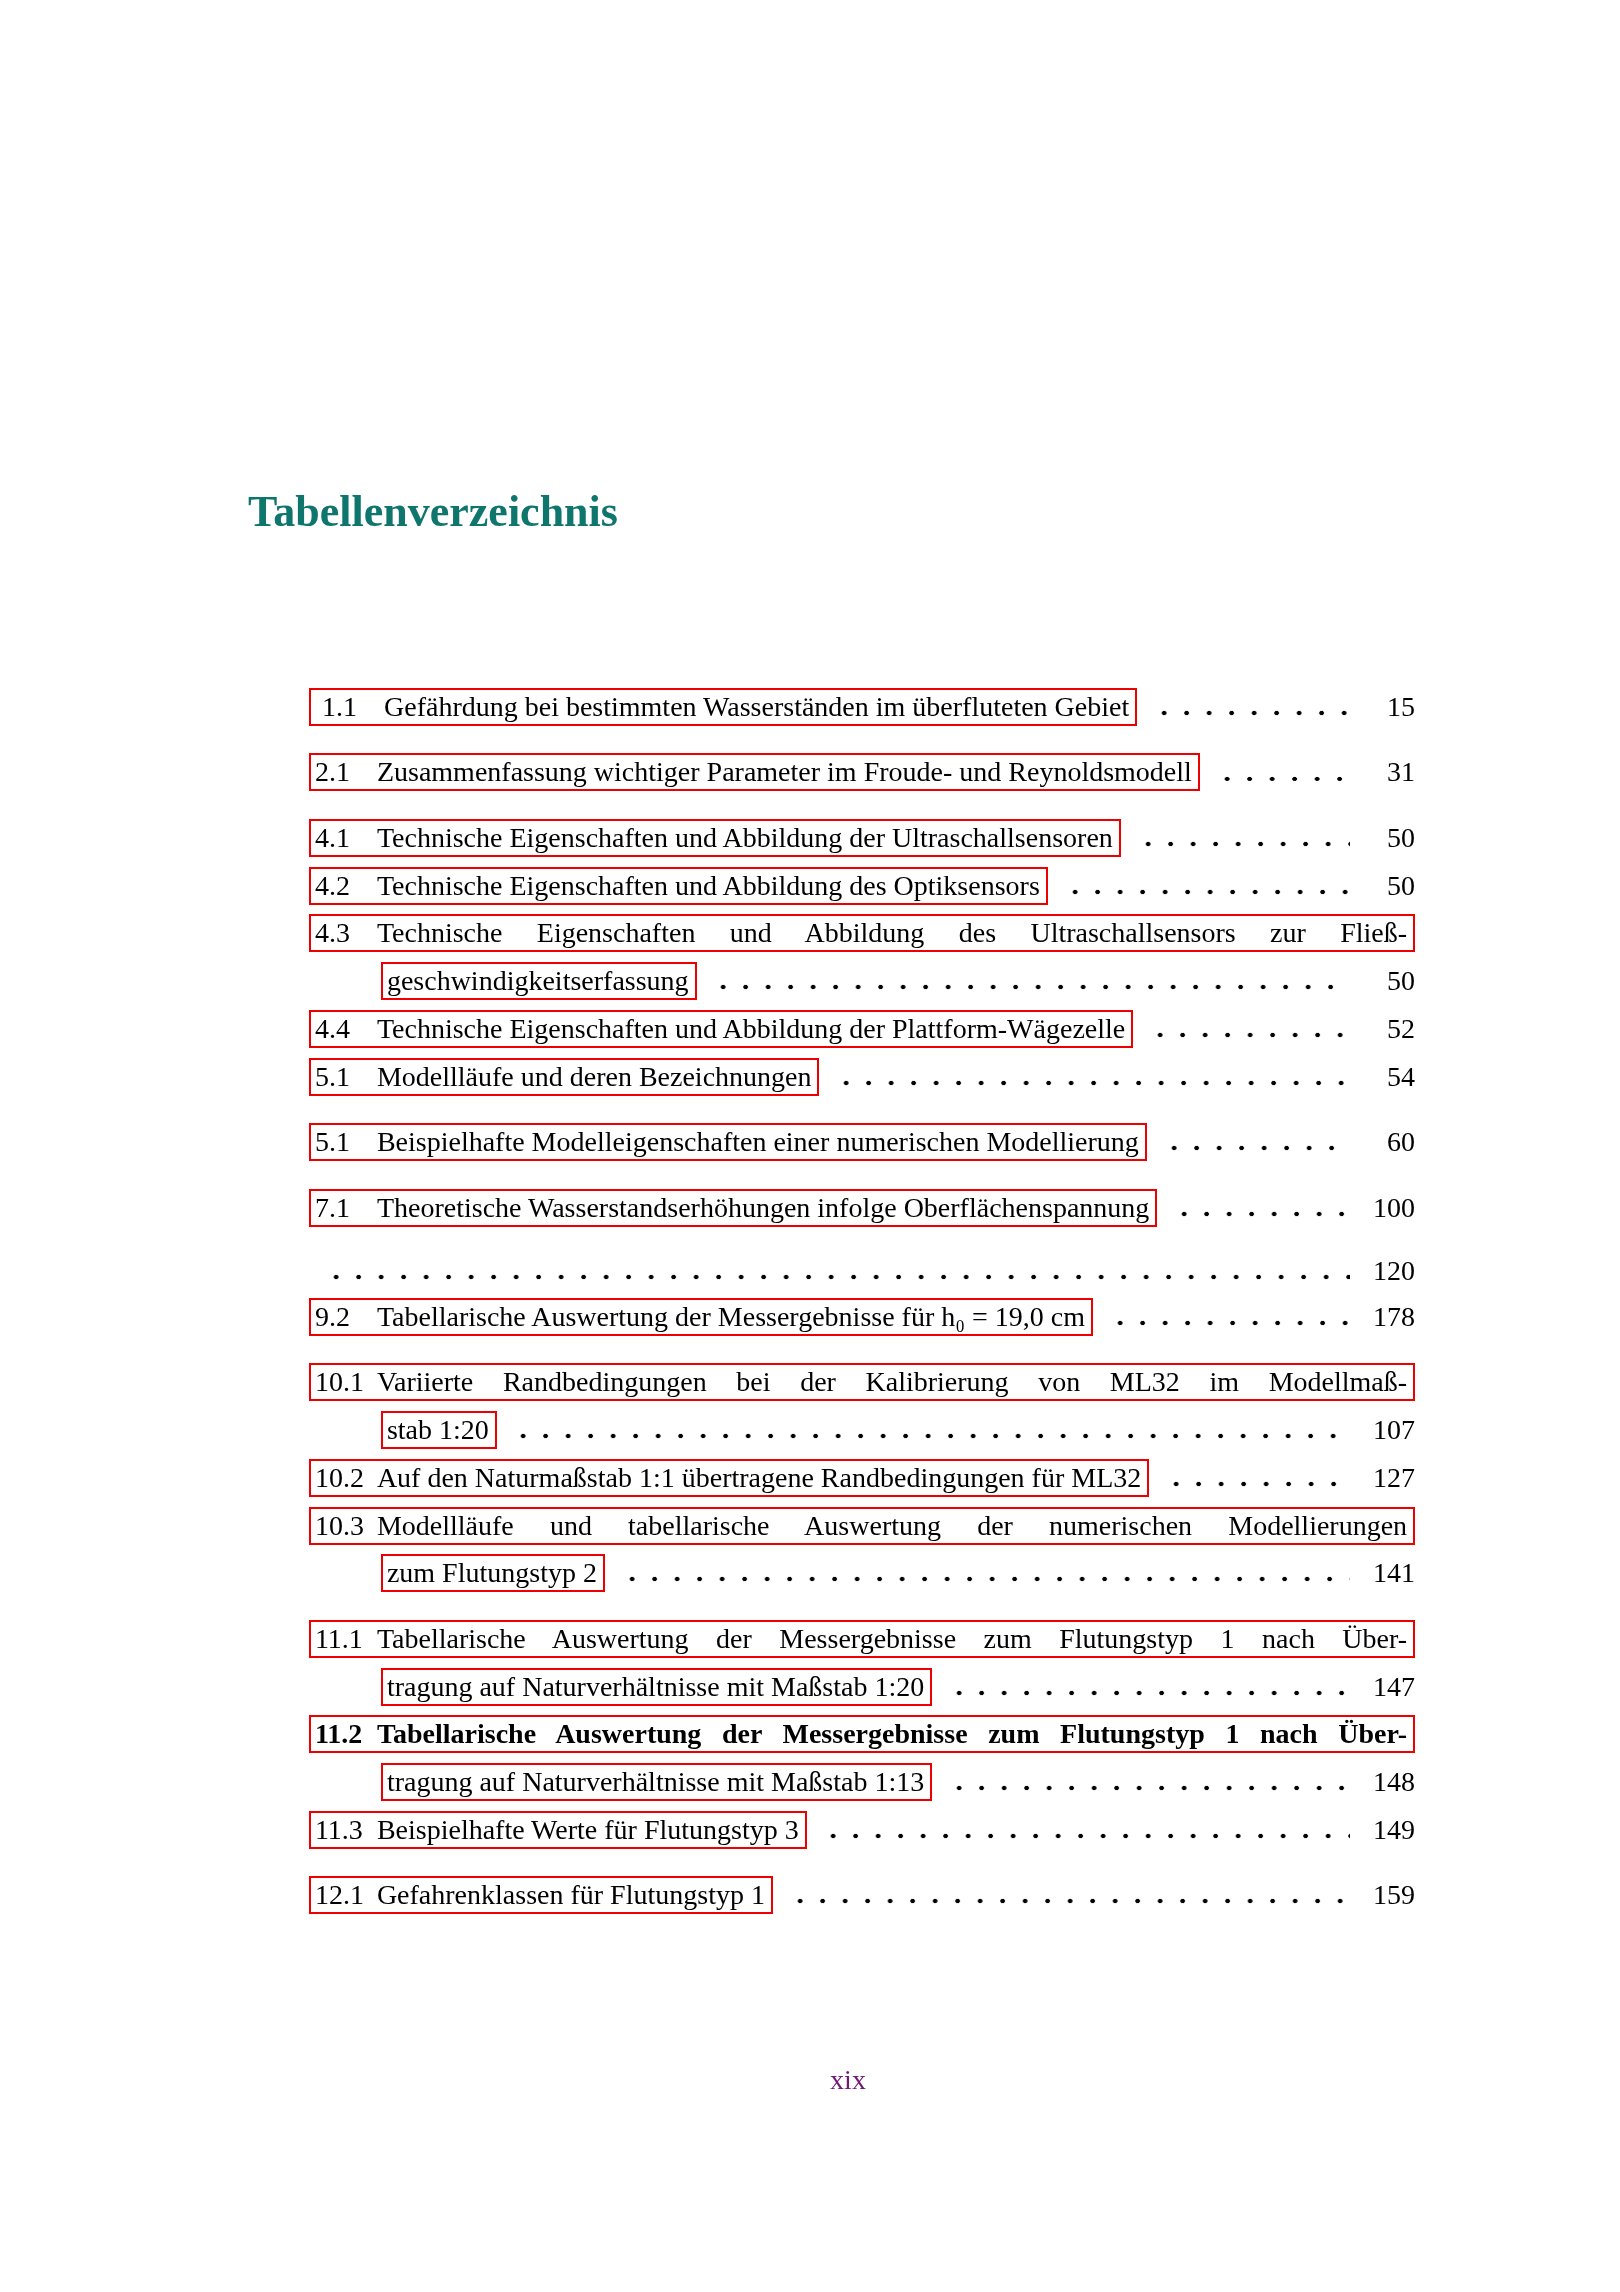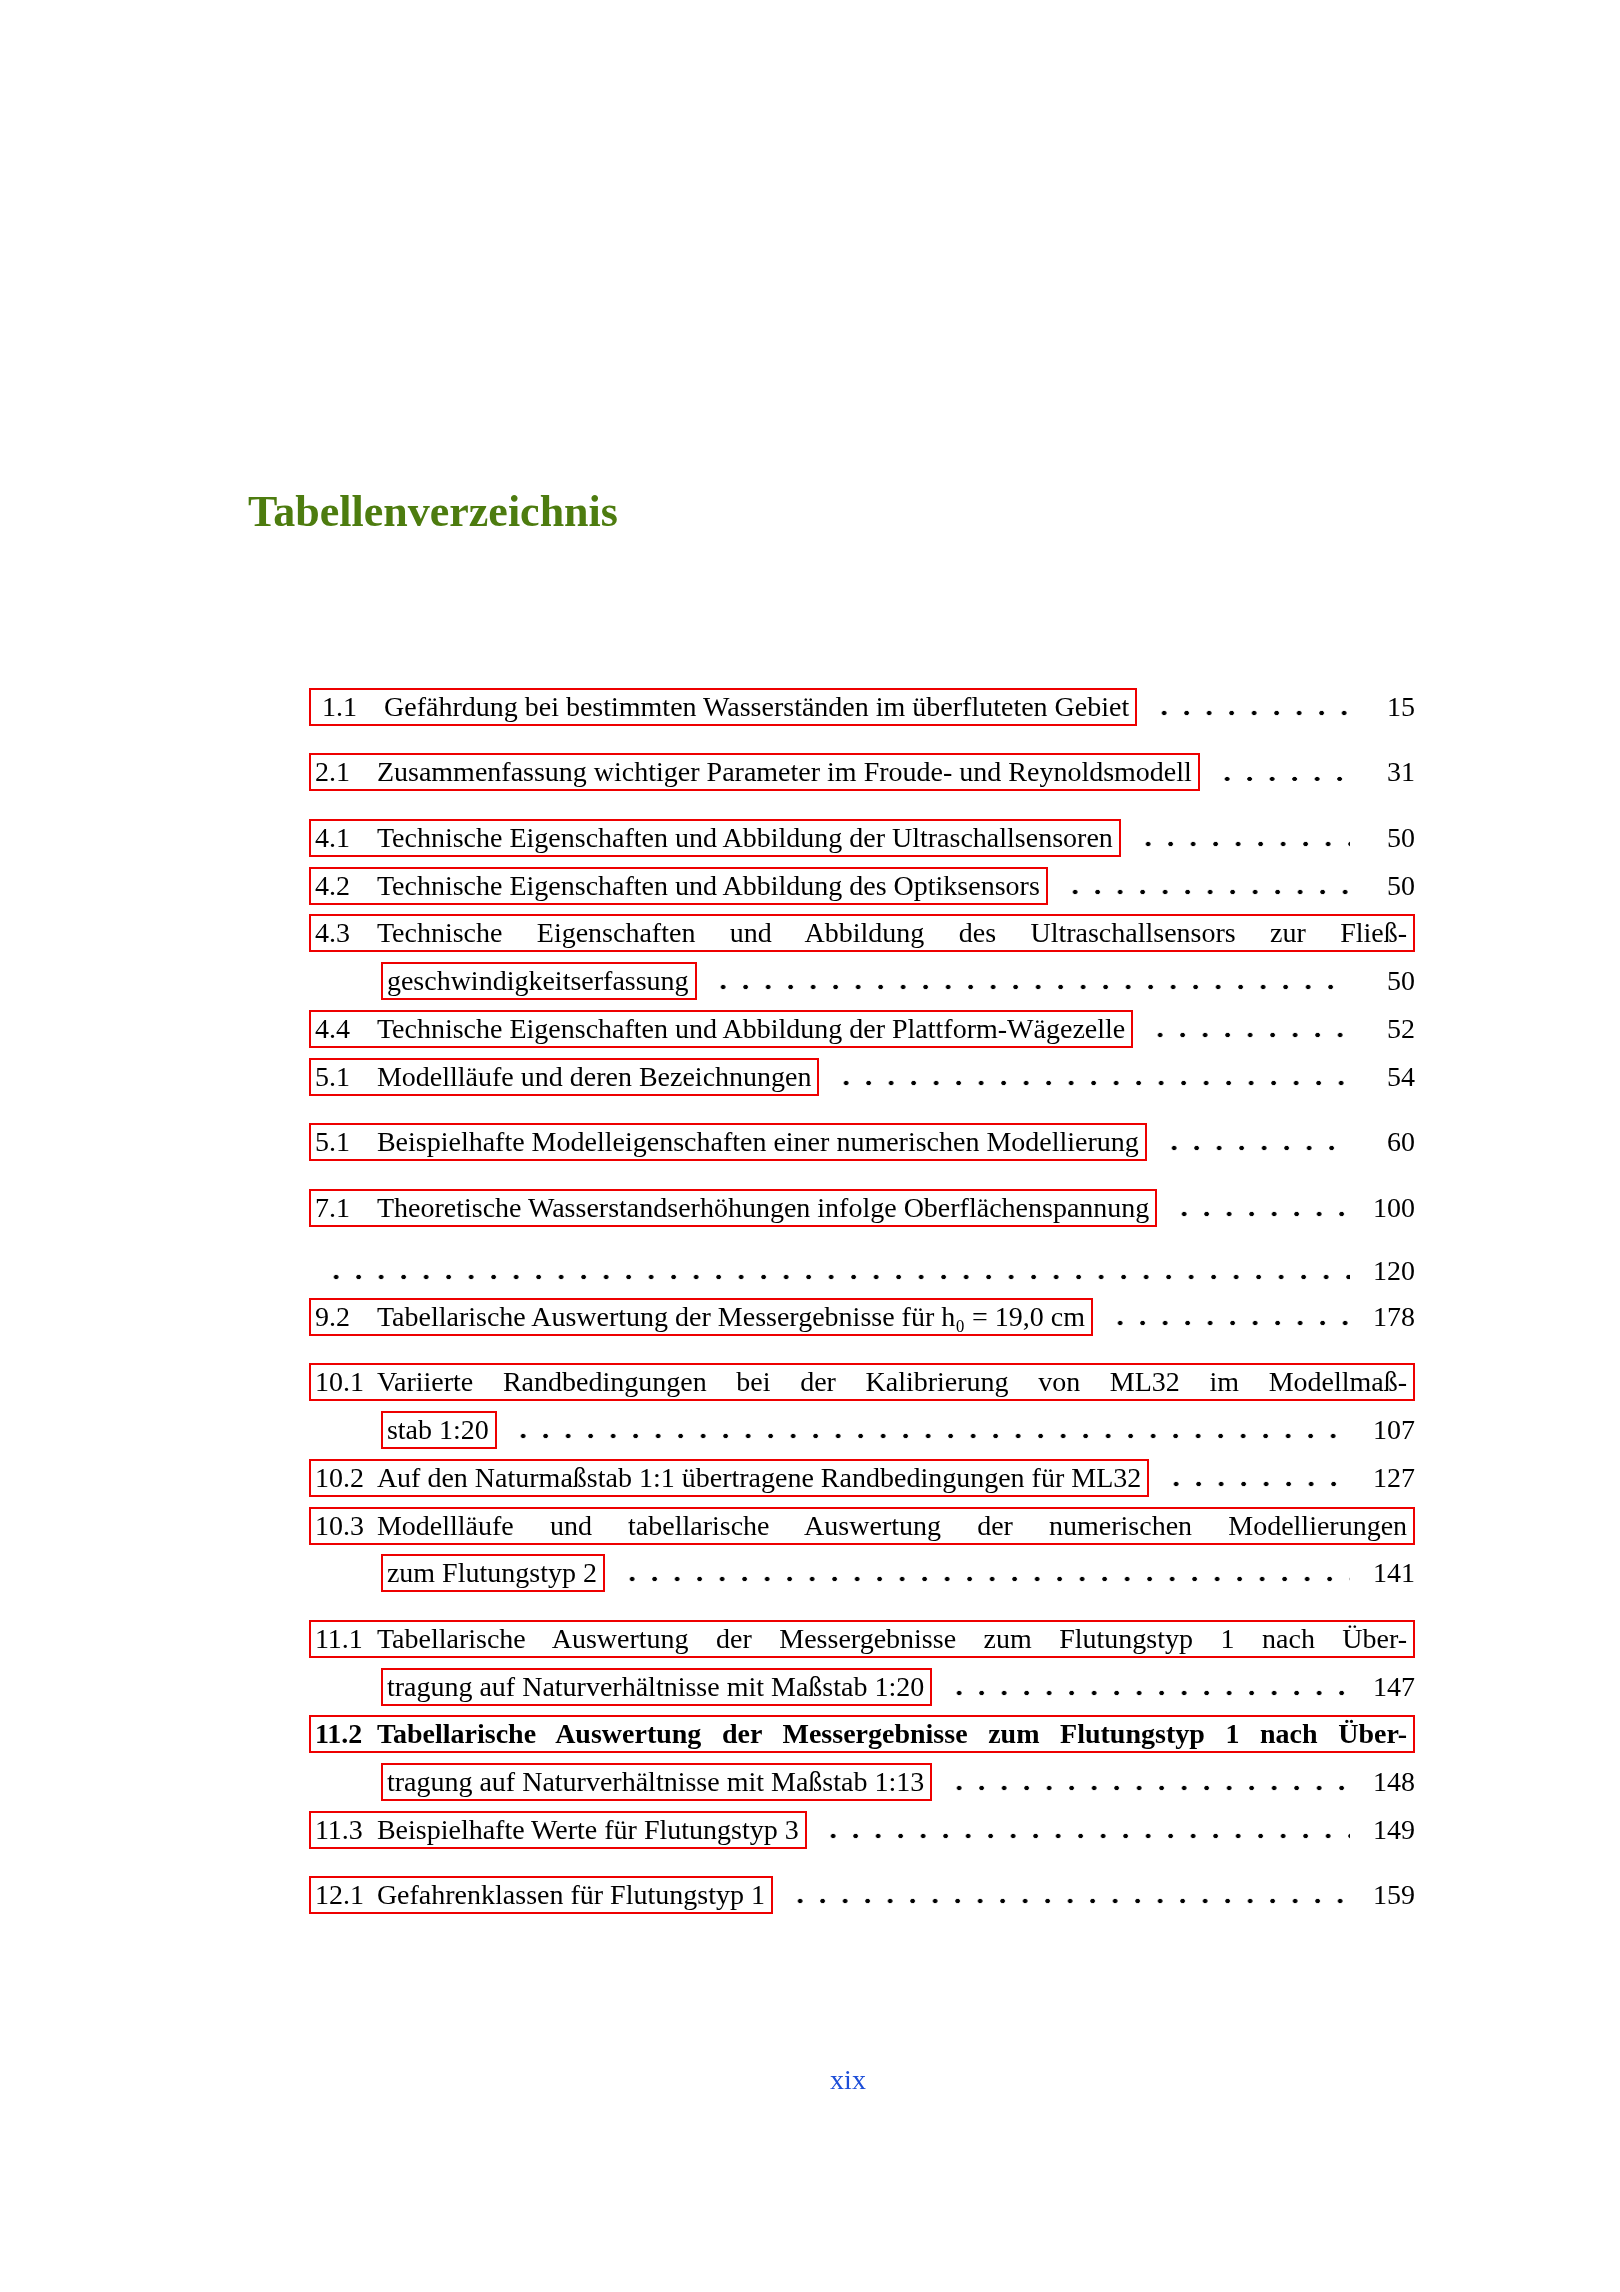--- a/index.html
+++ b/index.html
@@ -11,21 +11,21 @@
     color:#111111;
     overflow:hidden;
   }
   .title {
     position:absolute;
     left:248px; top:490px;
     margin:0;
     font-size:44px;
     font-weight:bold;
     line-height:1;
-    color:#4d7c0f;
+    color:#0f766e;
   }
   .toc {
     position:absolute;
     left:309px; top:688px;
     width:1106px;
   }
   .row {
     display:flex;
     align-items:baseline;
     margin-bottom:9.8px;
@@ -63,21 +63,21 @@
     min-width:63px;
     text-align:right;
     color:#000000;
   }
   .footer {
     position:absolute;
     left:255px; top:2064px;
     width:1186px;
     text-align:center;
     font-size:28px;
-    color:#1d4ed8;
+    color:#701a75;
   }
 </style>
 </head>
 <body>
 
 <div class="page" style="background: rgb(255, 255, 255);">
   <h1 class="title">Tabellenverzeichnis</h1>
 
   <div class="toc">
       <div class="row">

